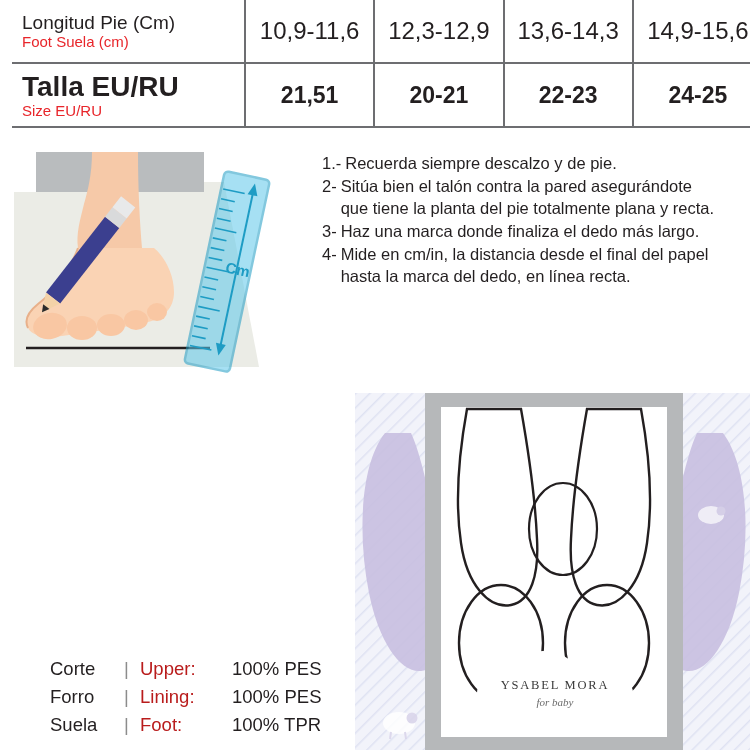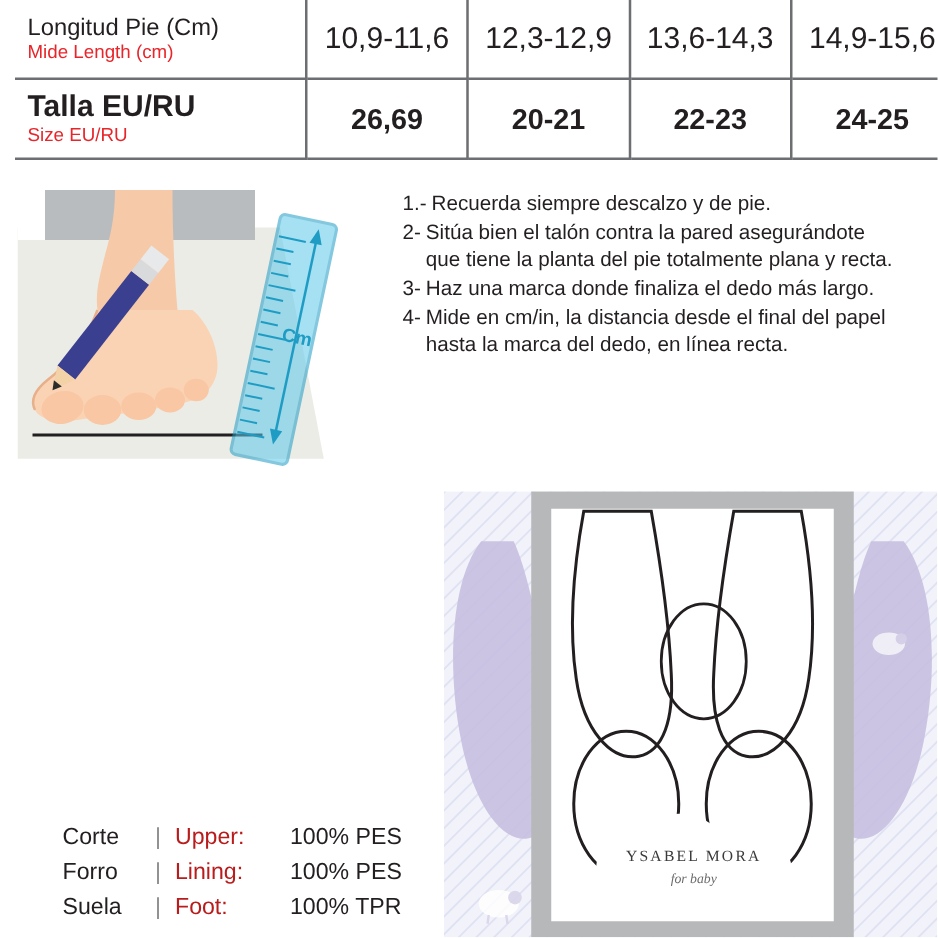--- a/index.html
+++ b/index.html
@@ -52,21 +52,21 @@
     line-height: 1.12;
     white-space: nowrap;
   }
   .lbl-en {
     font-size: 15px;
     color: #e8252a;
     line-height: 1.15;
     white-space: nowrap;
   }
   .lbl-es.big {
-    font-size: 24px;
+    font-size: 28px;
     font-weight: bold;
   }
   .val-cell {
     text-align: center;
     font-size: 24px;
     color: #231f20;
   }
   .val-cell.big {
     font-size: 23px;
     font-weight: bold;
@@ -148,33 +148,33 @@
 </style>
 </head>
 <body>
 
 <div class="size-table">
   <table class="sz">
     <tbody>
         <tr>
       <td class="lbl-cell">
         <div class="lbl-es">Longitud Pie (Cm)</div>
-        <div class="lbl-en">Mide Length (cm)</div>
+        <div class="lbl-en">Foot Suela (cm)</div>
       </td>
       <td class="val-cell">10,9-11,6</td>
       <td class="val-cell">12,3-12,9</td>
       <td class="val-cell">13,6-14,3</td>
       <td class="val-cell">14,9-15,6</td>
     </tr>
     <tr>
       <td class="lbl-cell">
         <div class="lbl-es big">Talla EU/RU</div>
         <div class="lbl-en">Size EU/RU</div>
       </td>
-      <td class="val-cell big">26,69</td>
+      <td class="val-cell big">21,51</td>
       <td class="val-cell big">20-21</td>
       <td class="val-cell big">22-23</td>
       <td class="val-cell big">24-25</td>
     </tr>
   </tbody>
     </table>
 </div>
 
 <div class="foot-illu">
   <svg width="290" height="240" viewBox="0 0 290 240" xmlns="http://www.w3.org/2000/svg">

